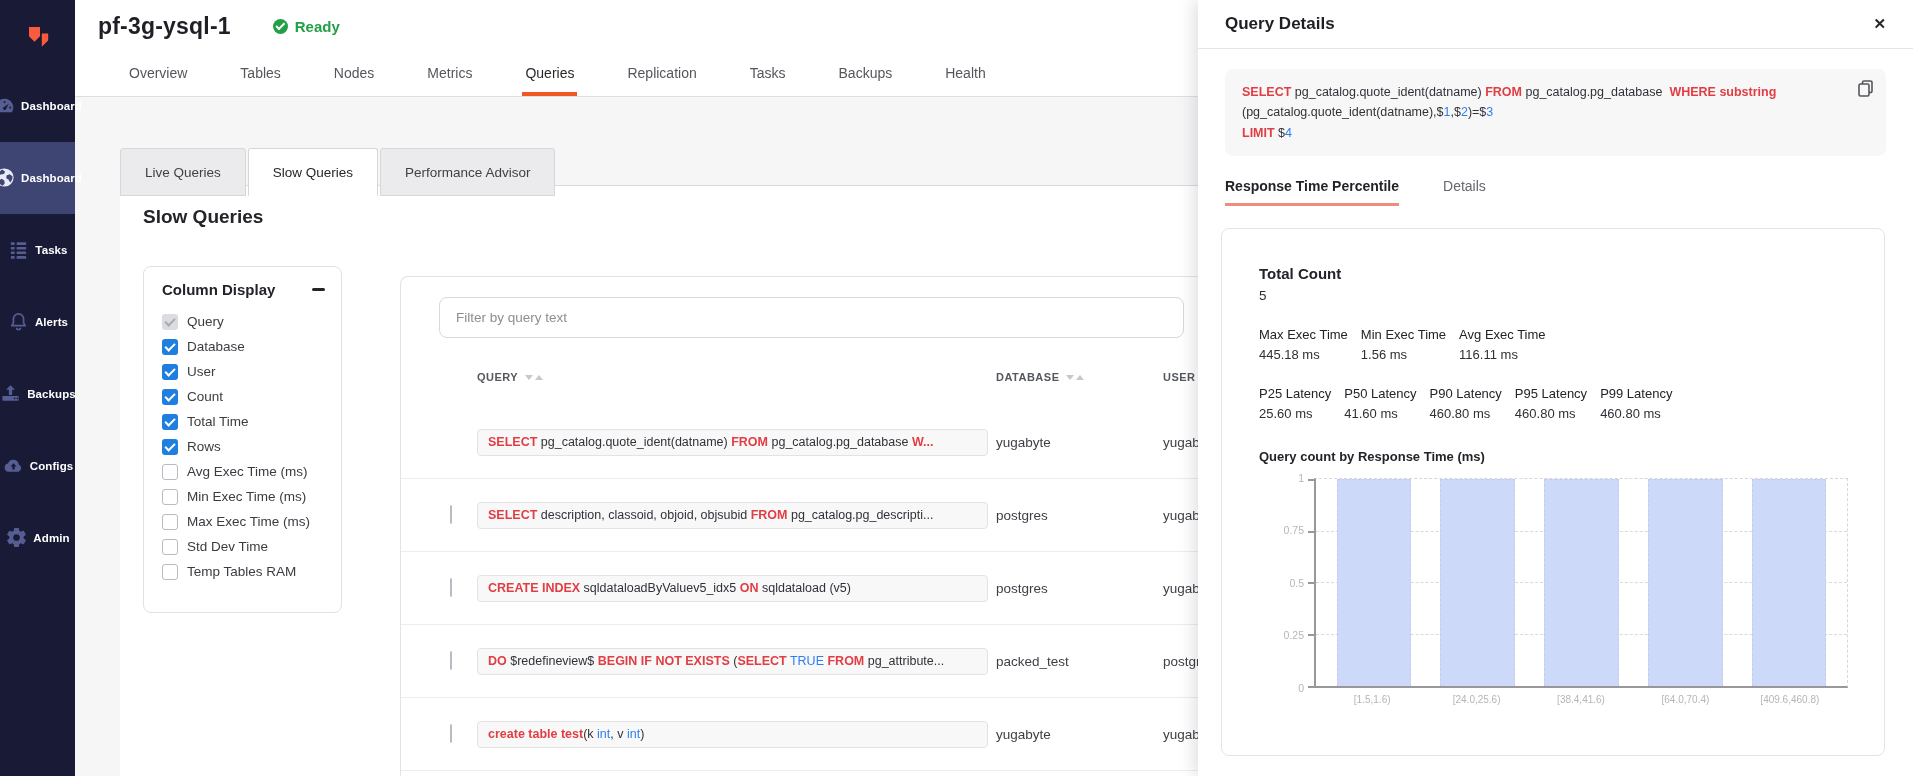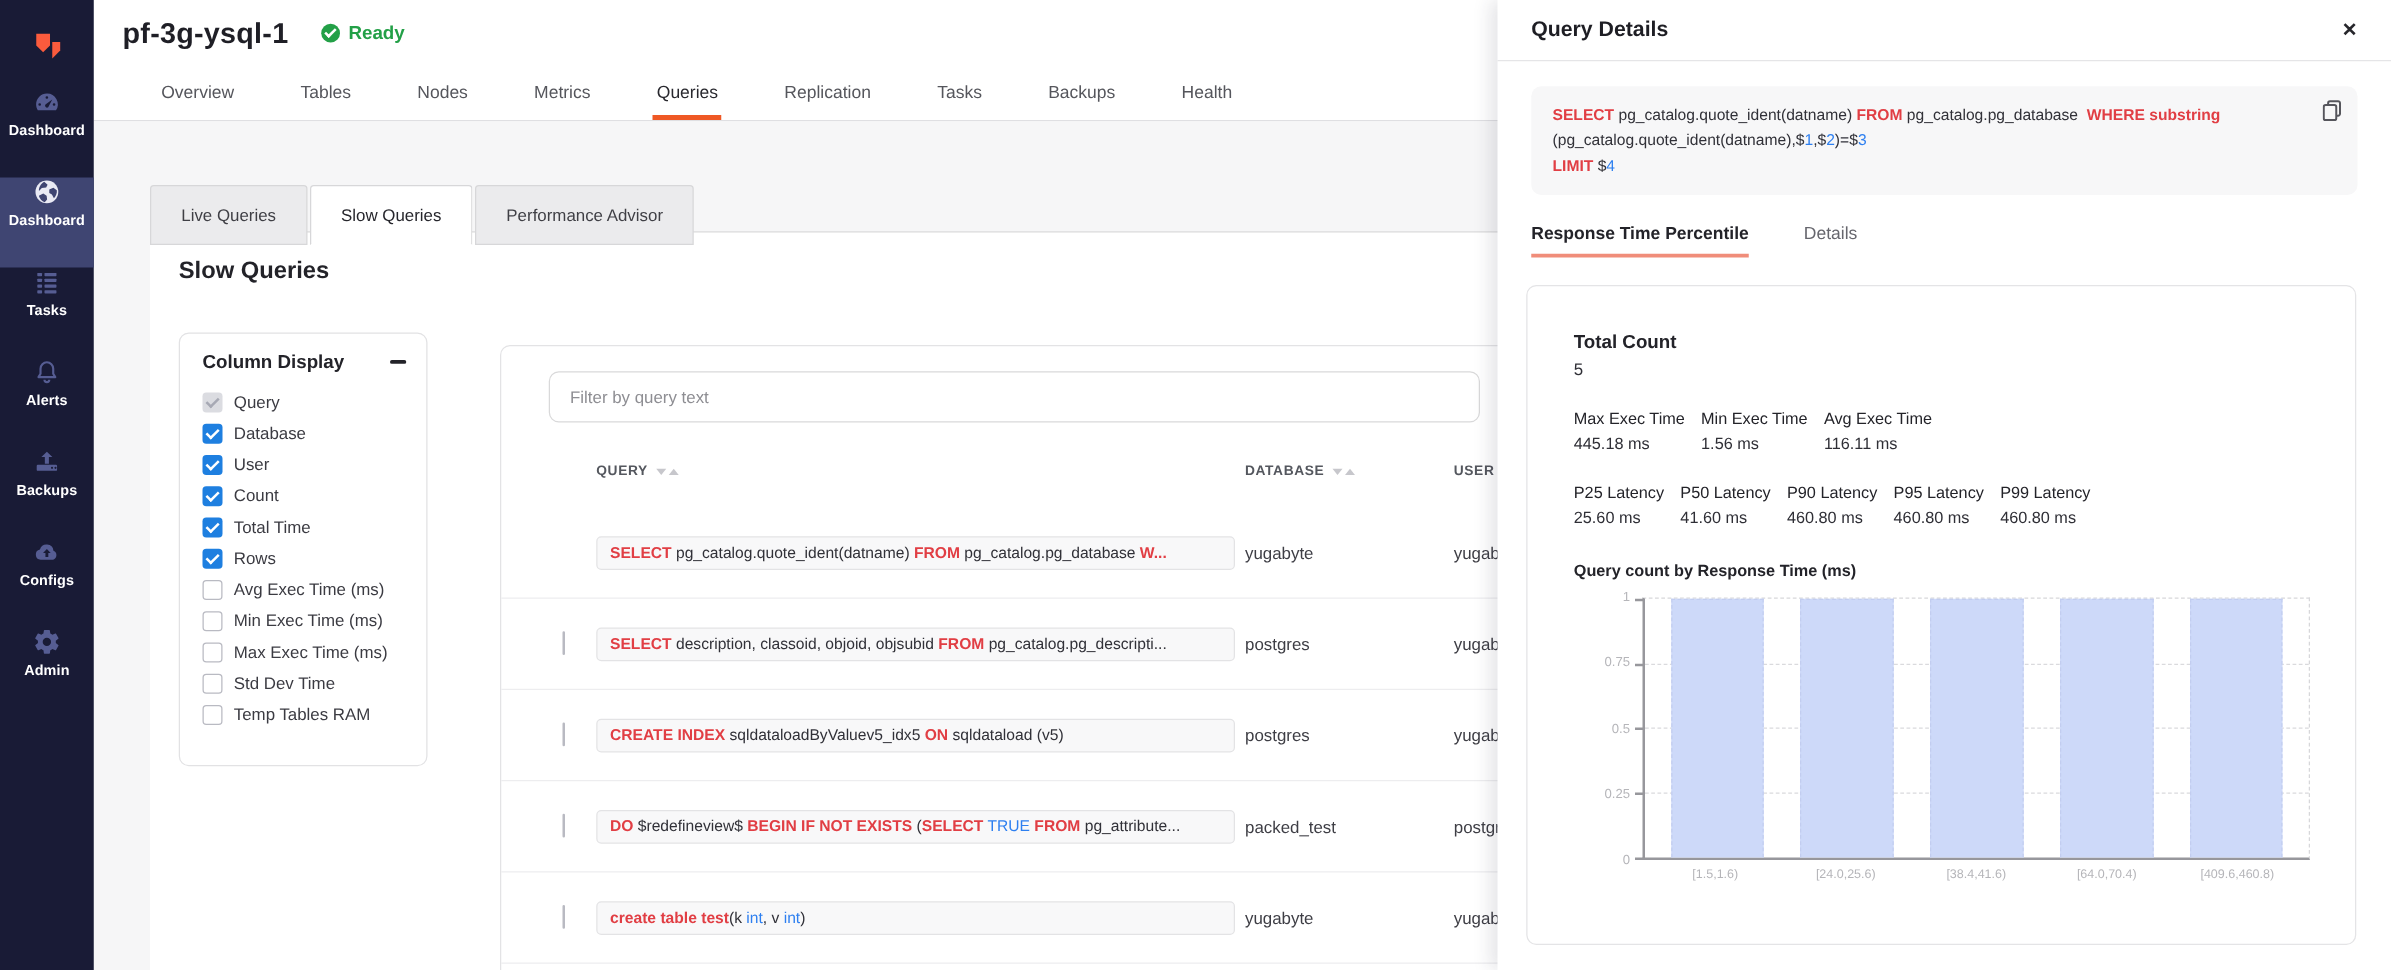--- a/index.html
+++ b/index.html
@@ -2,30 +2,30 @@
 <html><head>
 <meta charset="utf-8">
 <style>
   * { margin:0; padding:0; box-sizing:border-box; }
   html,body { width:1913px; height:776px; overflow:hidden; font-family:"Liberation Sans", sans-serif; background:#f6f6f7; }
 
   
   .sidebar { position:absolute; left:0; top:0; width:75px; height:776px; background:#191b36; z-index:5; }
   .logo-wrap { height:70px; display:flex; align-items:center; justify-content:center; padding-top:4px; }
   .logo-wrap svg { width:36px; height:36px; }
-  .side-item { height:72px; display:flex; flex-direction:column; align-items:center; gap:5px; cursor:pointer; color:#565d93; }
+  .side-item { height:72px; display:flex; flex-direction:row; align-items:center; justify-content:center; gap:5px; cursor:pointer; color:#565d93; }
   .side-item.active { background:#3f4572; color:#e9eaf4; }
   .side-icon { display:block; height:24px; }
   .side-icon svg { width:23px; height:23px; display:block; }
   .side-label { color:#ffffff; font-size:11.5px; font-weight:600; letter-spacing:.1px; }
 
   
   .main { position:absolute; left:75px; top:0; width:1838px; height:776px; }
   .topbar { height:97px; background:#fff; border-bottom:1px solid #dfdfe2; position:relative; }
-  .title-row { display:flex; align-items:center; gap:26px; padding:13px 0 0 23px; }
+  .title-row { display:flex; align-items:center; gap:42px; padding:13px 0 0 23px; }
   .uni-title { font-size:23px; font-weight:800; color:#1f1f26; letter-spacing:.2px; }
   .ready-badge { display:flex; align-items:center; gap:7px; color:#23a047; font-weight:700; font-size:15px; }
   .ready-dot { width:15px; height:15px; border-radius:50%; background:#23a047; position:relative; }
   .ready-dot::after { content:''; position:absolute; left:3.6px; top:4px; width:6.5px; height:3.2px; border-left:2px solid #fff; border-bottom:2px solid #fff; transform:rotate(-45deg); }
   .nav-tabs { position:absolute; bottom:0; left:51px; display:flex; gap:47px; align-items:flex-end; }
   .nav-tab { font-size:14px; color:#55565c; padding:0 3px 15px; cursor:pointer; }
   .nav-tab.active { color:#28282e; padding-bottom:11px; border-bottom:4px solid #ef5824; }
 
   .content { position:absolute; top:97px; left:0; right:0; bottom:0; background:#f6f6f7; }
   .subtabs { position:absolute; left:45px; top:51px; display:flex; z-index:3; }

